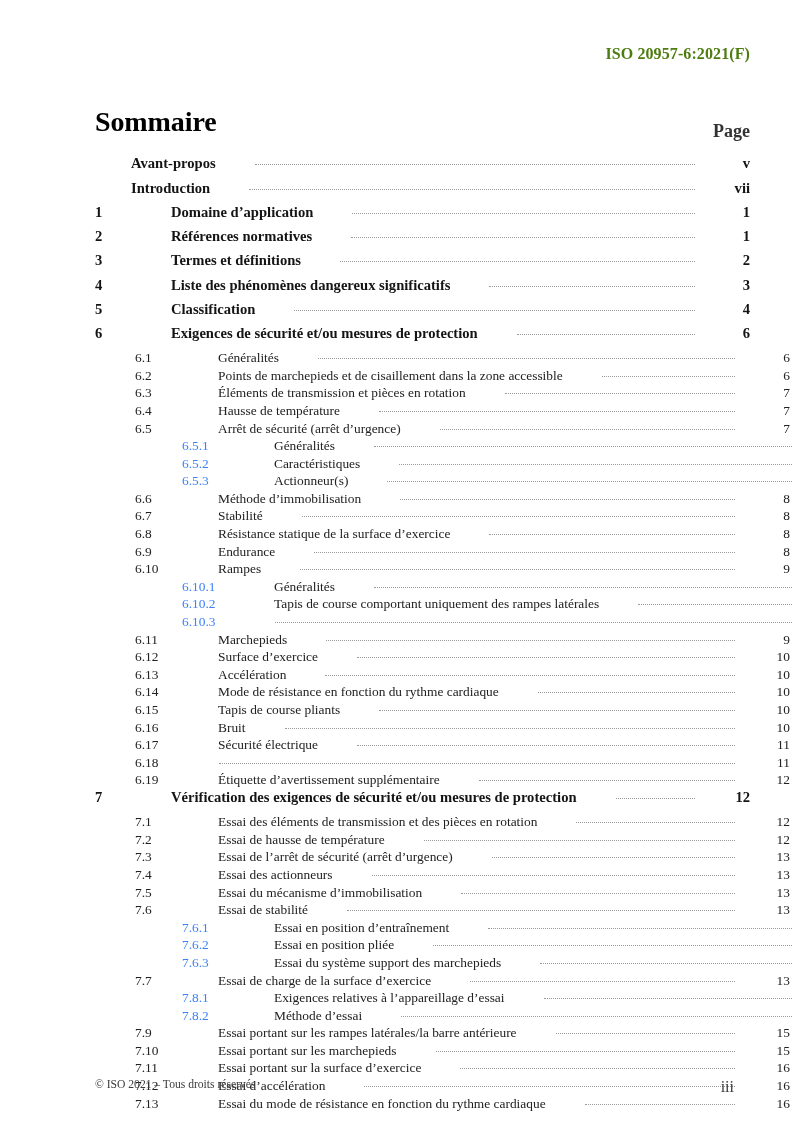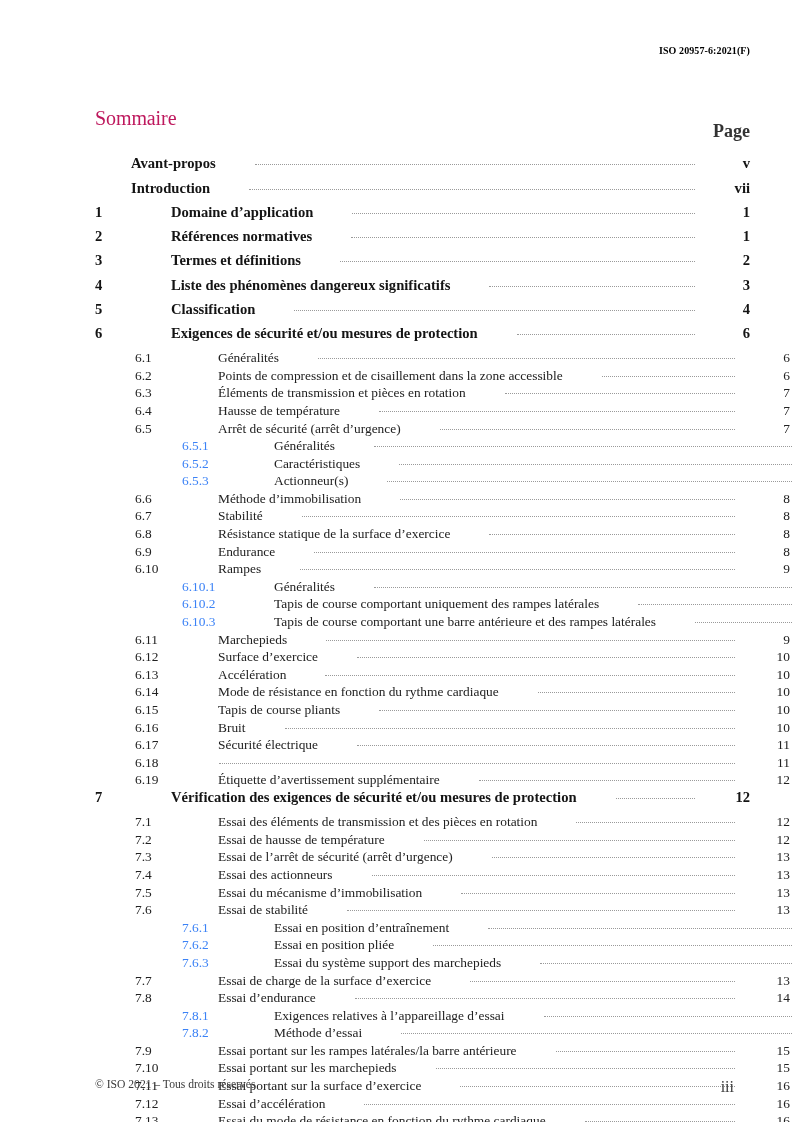--- a/index.html
+++ b/index.html
@@ -17,42 +17,42 @@
   }
   .page {
     position: absolute;
     inset: 0;
   }
   
   .running-head {
     position: absolute;
     top: 45px;
     right: 43px;
-    font-size: 10px;
+    font-size: 16px;
     font-weight: bold;
     letter-spacing: 0.1px;
-    color: #000000;
+    color: #4d7c0f;
     white-space: nowrap;
   }
   
   .title-row {
     position: absolute;
     top: 108px;
     left: 95px;
     right: 43px;
     height: 34px;
   }
   .doc-title {
     position: absolute;
     left: 0;
     top: 0;
-    font-size: 20px;
-    font-weight: normal;
+    font-size: 28px;
+    font-weight: bold;
     letter-spacing: -0.1px;
-    color: #be185d;
+    color: #000000;
     line-height: 1;
   }
   .page-label {
     position: absolute;
     right: 0;
     top: 13px;
     font-size: 18px;
     color: #333333;
     font-weight: bold;
   }
@@ -236,21 +236,21 @@
         <span class="toc-page">6</span>
       </div>
       <div class="toc-entry lvl-2">
         <span class="toc-num">6.1</span>
         <span class="toc-text">Généralités</span>
         <span class="leader"></span>
         <span class="toc-page">6</span>
       </div>
       <div class="toc-entry lvl-2">
         <span class="toc-num">6.2</span>
-        <span class="toc-text">Points de compression et de cisaillement dans la zone accessible</span>
+        <span class="toc-text">Points de marchepieds et de cisaillement dans la zone accessible</span>
         <span class="leader"></span>
         <span class="toc-page">6</span>
       </div>
       <div class="toc-entry lvl-2">
         <span class="toc-num">6.3</span>
         <span class="toc-text">Éléments de transmission et pièces en rotation</span>
         <span class="leader"></span>
         <span class="toc-page">7</span>
       </div>
       <div class="toc-entry lvl-2">
@@ -315,21 +315,20 @@
         <span class="toc-text">Généralités</span>
         <span class="leader"></span>
       </div>
       <div class="toc-entry lvl-3">
         <span class="toc-num">6.10.2</span>
         <span class="toc-text">Tapis de course comportant uniquement des rampes latérales</span>
         <span class="leader"></span>
       </div>
       <div class="toc-entry lvl-3">
         <span class="toc-num">6.10.3</span>
-        <span class="toc-text">Tapis de course comportant une barre antérieure et des rampes latérales</span>
         <span class="leader"></span>
       </div>
       <div class="toc-entry lvl-2">
         <span class="toc-num">6.11</span>
         <span class="toc-text">Marchepieds</span>
         <span class="leader"></span>
         <span class="toc-page">9</span>
       </div>
       <div class="toc-entry lvl-2">
         <span class="toc-num">6.12</span>
@@ -433,26 +432,20 @@
       <div class="toc-entry lvl-3">
         <span class="toc-num">7.6.3</span>
         <span class="toc-text">Essai du système support des marchepieds</span>
         <span class="leader"></span>
       </div>
       <div class="toc-entry lvl-2">
         <span class="toc-num">7.7</span>
         <span class="toc-text">Essai de charge de la surface d’exercice</span>
         <span class="leader"></span>
         <span class="toc-page">13</span>
-      </div>
-      <div class="toc-entry lvl-2">
-        <span class="toc-num">7.8</span>
-        <span class="toc-text">Essai d’endurance</span>
-        <span class="leader"></span>
-        <span class="toc-page">14</span>
       </div>
       <div class="toc-entry lvl-3">
         <span class="toc-num">7.8.1</span>
         <span class="toc-text">Exigences relatives à l’appareillage d’essai</span>
         <span class="leader"></span>
       </div>
       <div class="toc-entry lvl-3">
         <span class="toc-num">7.8.2</span>
         <span class="toc-text">Méthode d’essai</span>
         <span class="leader"></span>

